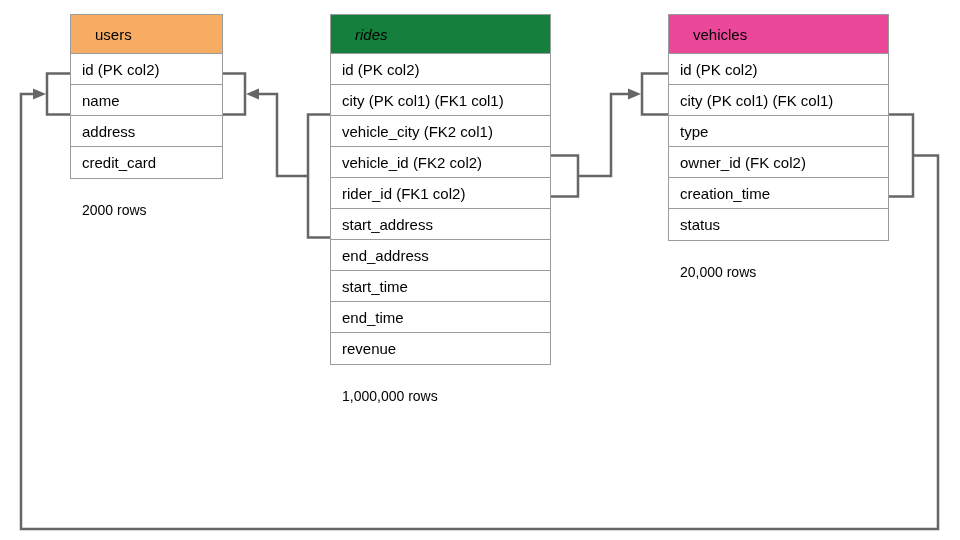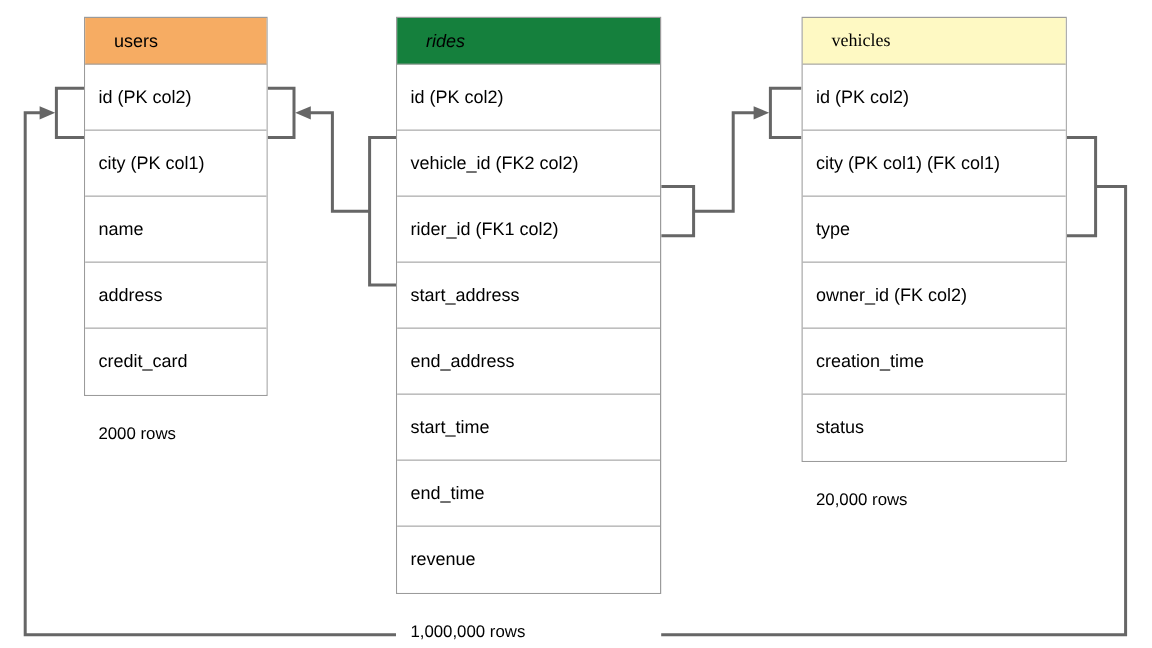--- a/index.html
+++ b/index.html
@@ -27,21 +27,21 @@
   .table-header{
     height:39px;
     box-sizing:border-box;
     display:flex;align-items:center;
     padding-left:24px;
     font-size:15px;
     color:#000000;
     border-bottom:1px solid #9b9b9b;
   }
   .table-row{
-    height:55px;
+    height:31px;
     box-sizing:border-box;
     display:flex;align-items:center;
     padding-left:11px;
     font-size:15px;
     color:#000000;
     border-bottom:1px solid #9b9b9b;
     background:#ffffff;
   }
   .table-row:last-child{border-bottom:none;}
   .row-caption{
@@ -81,49 +81,50 @@
       <path d="M913 155.5 H938 V529 H21 V94 H34"></path>
     </g>
     <polygon points="46,94 33,88.5 33,99.5" fill="#666666"></polygon>
   </svg>
 
   <div class="db-table" id="t-users">
     <div class="table-box">
       <div class="table-header" style="background: rgb(246, 172, 99);">users</div>
       <div class="table-rows">
           <div class="table-row">id (PK col2)</div>
-          <div class="table-row">city (PK col1)</div>
           <div class="table-row">name</div>
           <div class="table-row">address</div>
           <div class="table-row">credit_card</div>
         </div>
     </div>
     <div class="row-caption">2000 rows</div>
   </div>
 
   <div class="db-table" id="t-rides">
     <div class="table-box">
       <div class="table-header" style="background: #15803d; font-style: italic;">rides</div>
       <div class="table-rows">
           <div class="table-row">id (PK col2)</div>
+          <div class="table-row">city (PK col1) (FK1 col1)</div>
+          <div class="table-row">vehicle_city (FK2 col1)</div>
           <div class="table-row">vehicle_id (FK2 col2)</div>
           <div class="table-row">rider_id (FK1 col2)</div>
           <div class="table-row">start_address</div>
           <div class="table-row">end_address</div>
           <div class="table-row">start_time</div>
           <div class="table-row">end_time</div>
           <div class="table-row">revenue</div>
         </div>
     </div>
     <div class="row-caption">1,000,000 rows</div>
   </div>
 
   <div class="db-table" id="t-vehicles">
     <div class="table-box">
-      <div class="table-header" style="background: #fef9c3; font-family: Liberation Serif, serif;">vehicles</div>
+      <div class="table-header" style="background: #ec4899;">vehicles</div>
       <div class="table-rows">
           <div class="table-row">id (PK col2)</div>
           <div class="table-row">city (PK col1) (FK col1)</div>
           <div class="table-row">type</div>
           <div class="table-row">owner_id (FK col2)</div>
           <div class="table-row">creation_time</div>
           <div class="table-row">status</div>
         </div>
     </div>
     <div class="row-caption">20,000 rows</div>

